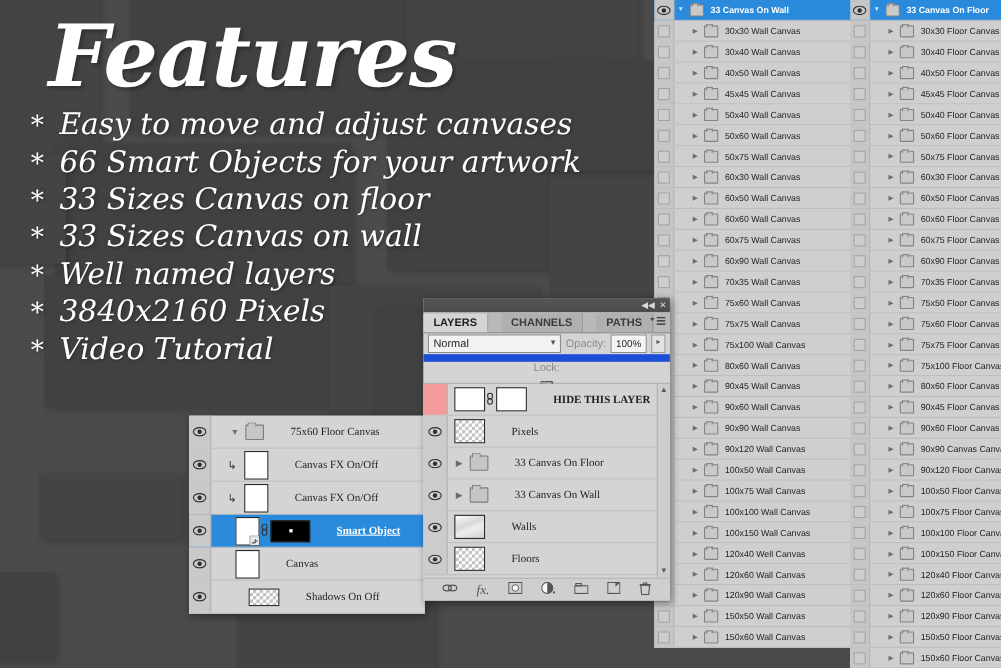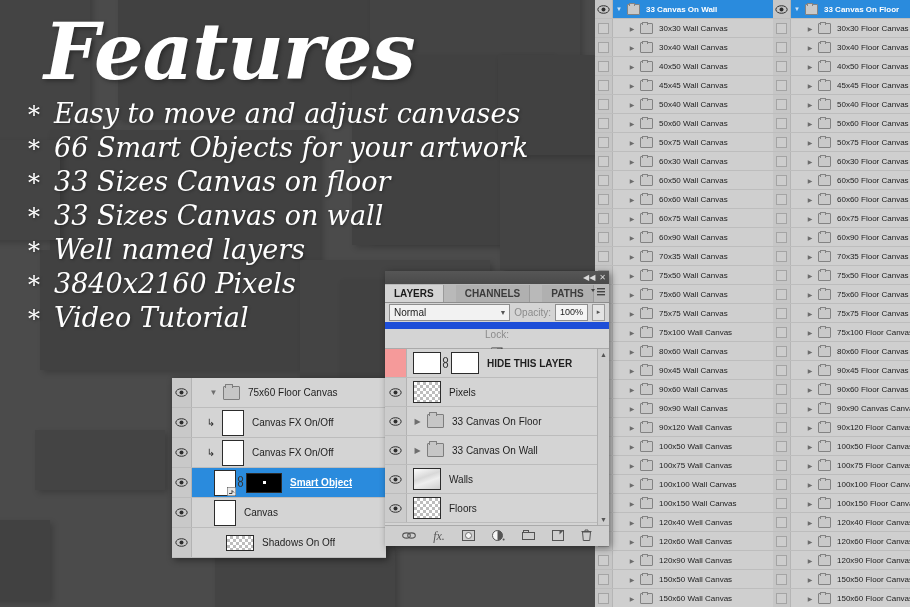--- a/index.html
+++ b/index.html
@@ -114,21 +114,21 @@
   .thumb.maskblack::after{content:"";position:absolute;left:50%;top:50%;width:3px;height:3px;
     margin:-1.5px 0 0 -1.5px;background:#fff;}
   .linkchain{width:8px;flex:none;text-align:center;font-size:9px;color:#333;}
   .folder{
     width:15px;height:12px;flex:none;margin-left:4px;position:relative;
     background:#c6c6c6;border:1px solid #7d7d7d;border-radius:1px;
   }
   .folder::before{content:"";position:absolute;left:1px;top:-3px;width:6px;height:3px;
     background:#c6c6c6;border:1px solid #7d7d7d;border-bottom:none;border-radius:1px 1px 0 0;}
   .arrow{width:11px;flex:none;text-align:center;font-size:8px;color:#6e6e6e;}
-  .lname{margin-left:8px;color:#1e1e1e;white-space:nowrap;overflow:hidden;}
+  .lname{margin-left:24px;color:#1e1e1e;white-space:nowrap;overflow:hidden;font-family:Liberation Serif, serif;}
   .lrow.selected{background:#2a8bdd;}
   .lrow.selected .lname{color:#fff;font-weight:bold;text-decoration:underline;}
   .clip-ind{width:10px;flex:none;text-align:center;font-size:10px;color:#333;}
 
   .ps-footer{
     height:20px;background:#cfcfcf;border-top:1px solid #aaa;
     display:flex;align-items:center;justify-content:center;gap:17px;
     font-size:10px;color:#3a3a3a;
   }
   .fico{opacity:.82;}
@@ -356,29 +356,20 @@
       <div class="fold"></div>
       <div class="cname">70x35 Wall Canvas</div>
     </div>
     <div class="crow">
       <div class="eyec">
         <span class="box"></span>
       </div>
       <div class="indent"></div>
       <div class="tri">▶</div>
       <div class="fold"></div>
-      <div class="cname">75x50 Wall Canvas</div>
-    </div>
-    <div class="crow">
-      <div class="eyec">
-        <span class="box"></span>
-      </div>
-      <div class="indent"></div>
-      <div class="tri">▶</div>
-      <div class="fold"></div>
       <div class="cname">75x60 Wall Canvas</div>
     </div>
     <div class="crow">
       <div class="eyec">
         <span class="box"></span>
       </div>
       <div class="indent"></div>
       <div class="tri">▶</div>
       <div class="fold"></div>
       <div class="cname">75x75 Wall Canvas</div>

